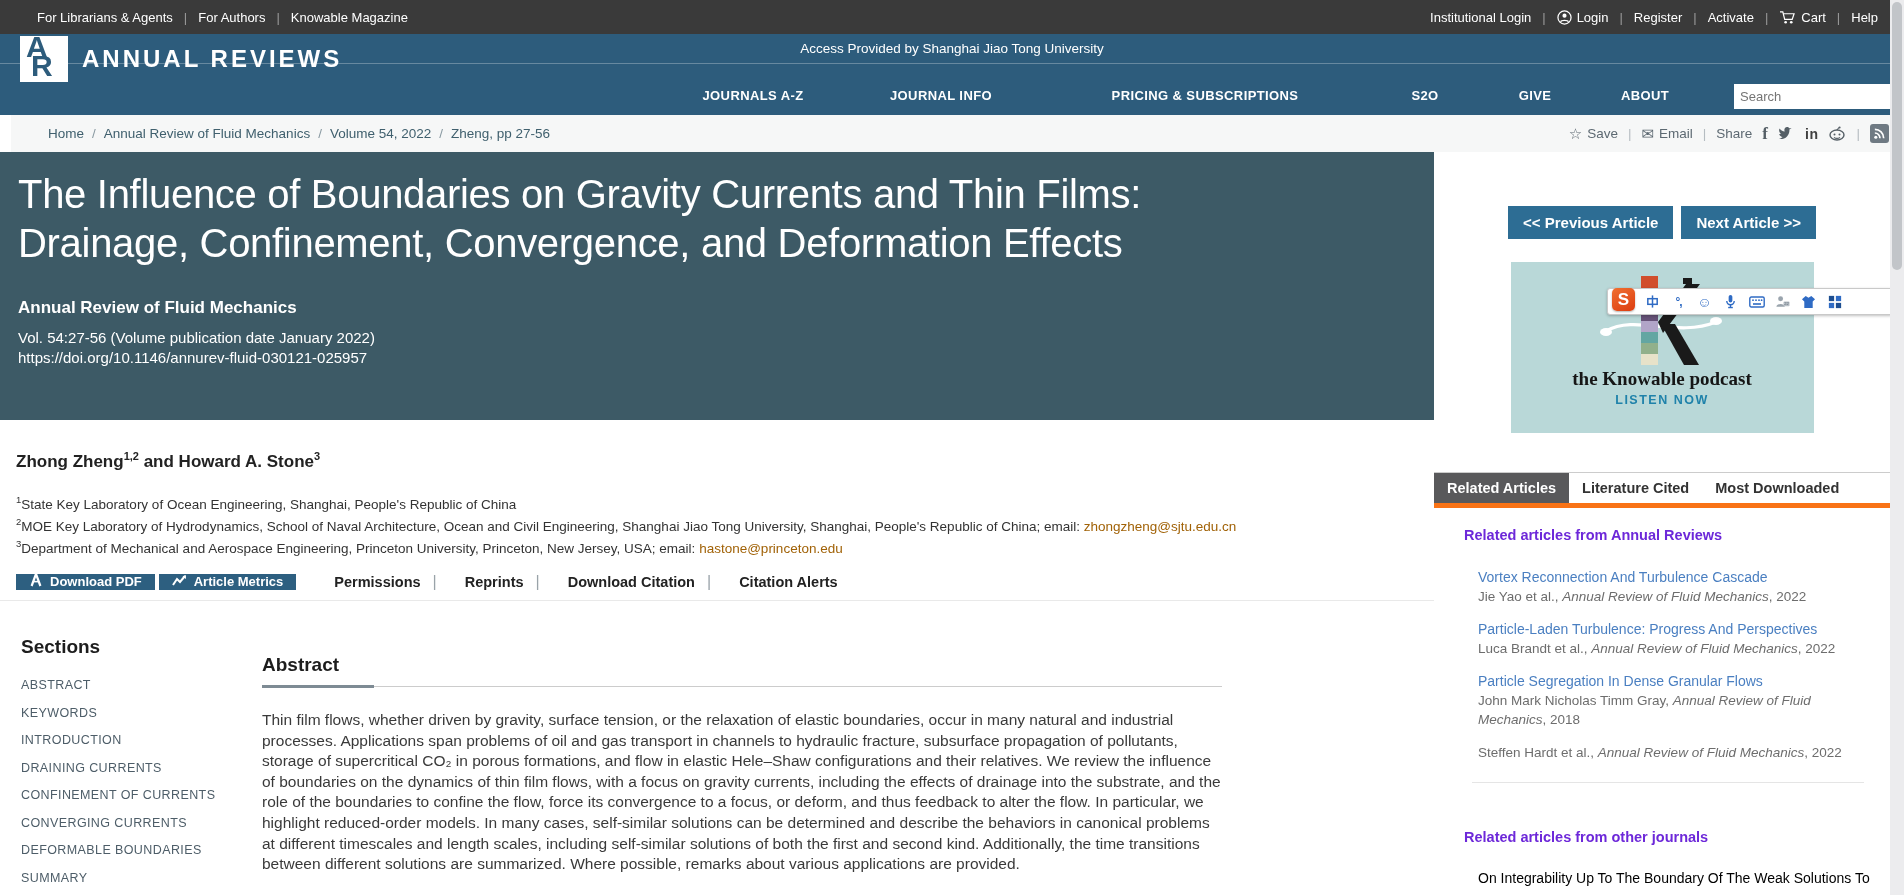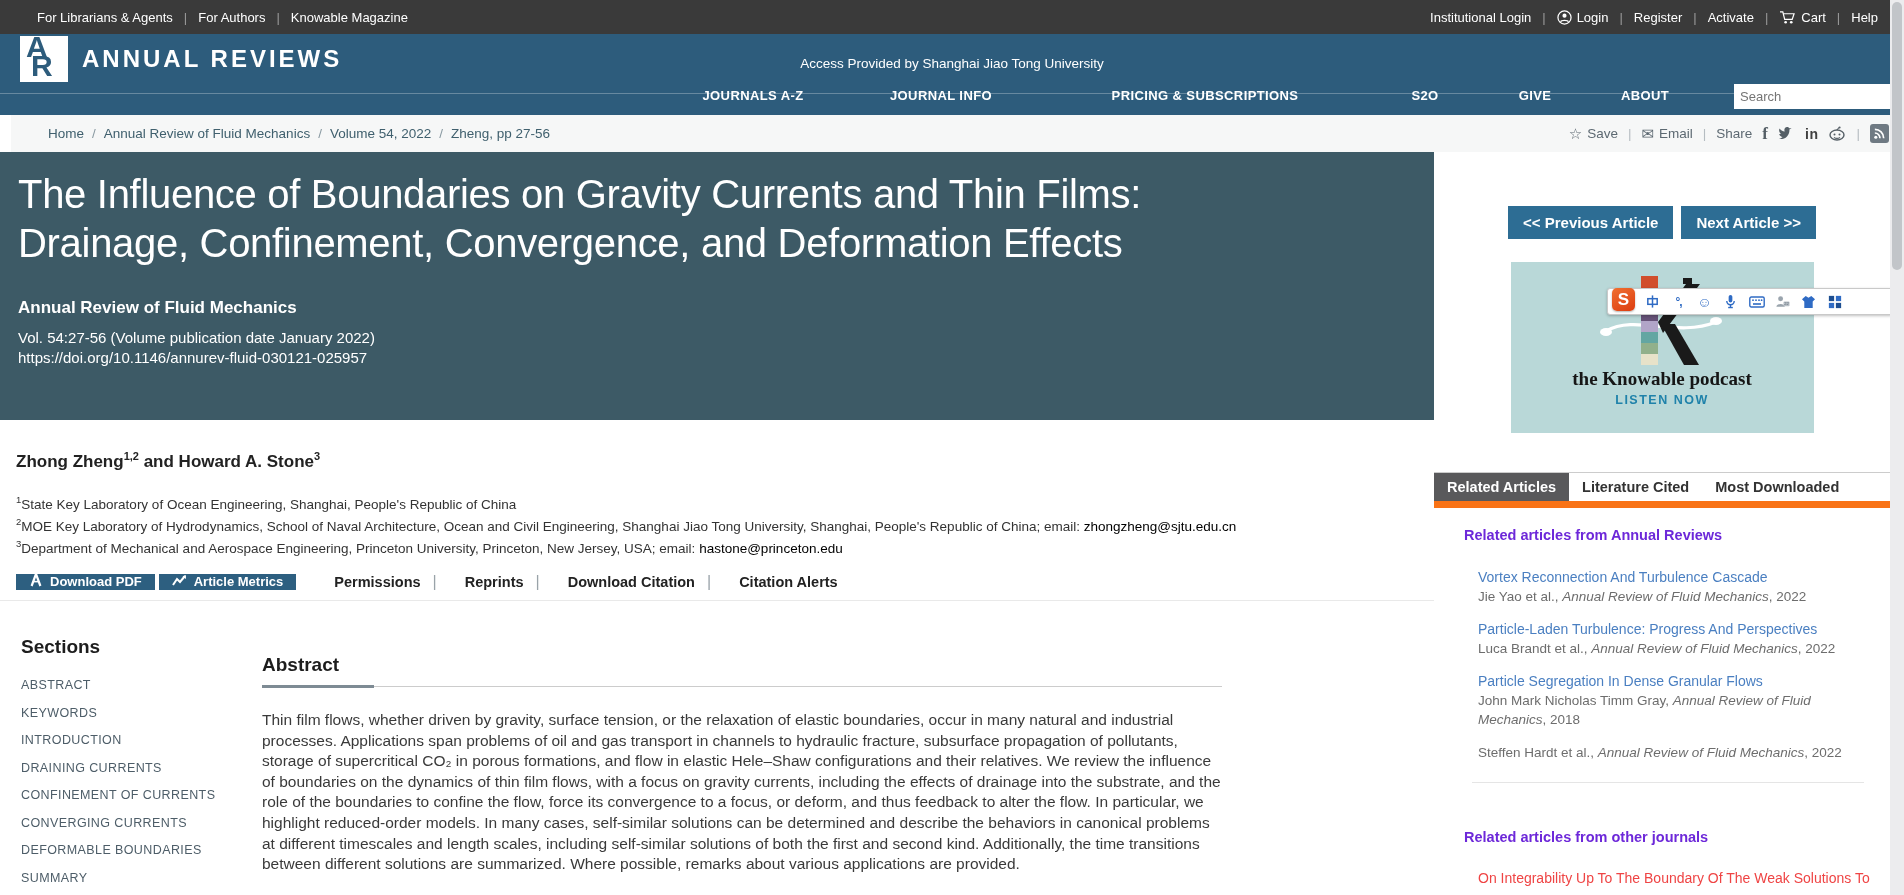--- a/index.html
+++ b/index.html
@@ -11,21 +11,21 @@
   .topbar { position:absolute; top:0; left:0; width:1904px; height:34px; background:#3a3a3a;
             color:#fff; display:flex; align-items:center; justify-content:space-between;
             padding:0 26px 0 37px; font-size:13px; }
   .topbar-left, .topbar-right { display:flex; align-items:center; gap:11px; }
   .tb-link { color:#fff; cursor:pointer; white-space:nowrap; display:flex; align-items:center; gap:5px;}
   .tb-sep { color:#9a9a9a; }
   .tb-ico svg { display:block; }
 
   
   .header { position:absolute; top:34px; left:0; width:1904px; height:81px; background:#2d5c7c; }
-  .access-row { height:60px; border-bottom:1px solid rgba(255,255,255,0.28); display:flex;
+  .access-row { height:30px; border-bottom:1px solid rgba(255,255,255,0.28); display:flex;
                 align-items:center; justify-content:center; color:#fff; font-size:13.5px; }
   .logo-wrap { position:absolute; left:20px; top:36px; display:flex; align-items:center; gap:14px; z-index:3; }
   .logo-box { width:48px; height:46px; background:#fff; position:relative; overflow:hidden; }
   .logo-box span { position:absolute; color:#2d5c7c; font-weight:bold; font-size:30px; line-height:1; }
   .logo-a { left:6px; top:-4px; }
   .logo-r { left:11px; top:15px; }
   .brand { color:#fff; font-size:24px; font-weight:bold; letter-spacing:3px; white-space:nowrap; }
   .nav-item { position:absolute; top:88px; transform:translateX(-50%); color:#fff; font-size:13px;
               font-weight:bold; letter-spacing:0.4px; white-space:nowrap; cursor:pointer; z-index:3;}
   .search-box { position:absolute; left:1734px; top:84px; width:156px; height:25px; background:#fff;
@@ -58,21 +58,21 @@
   .hero-doi { margin-top:3px; font-size:15px; }
 
   
   .authors-block { position:absolute; top:420px; left:0; width:1434px; height:180px; background:#fff;
                    padding:17px 0 0 16px; }
   .author-line { font-size:17px; font-weight:bold; color:#222;margin-top:13px; }
   .author-line sup { font-size:11px; }
   .affils { margin-top:19px; }
   .affil { font-size:13.5px; color:#333; line-height:17.5px; }
   .affil sup { font-size:9.5px; }
-  .email-link { color:#000000; cursor:pointer; }
+  .email-link { color:#a16207; cursor:pointer; }
   .actions-row { margin-top:16px; display:flex; align-items:center; gap:4px; }
   .btn-primary { height:16px; background:#2d5f80; color:#fff; border:none; font-size:13px;
                  font-weight:bold; display:flex; align-items:center; gap:7px; padding:0 13px;
                  cursor:pointer; font-family:"Liberation Sans", sans-serif; }
   .action-links { display:flex; align-items:center; gap:12px; margin-left:18px; }
   .alink { font-size:14.5px; font-weight:bold; color:#222; cursor:pointer;margin-left:16px; }
   .alink-sep { color:#9aa3a9; }
 
   .content-divider { position:absolute; top:600px; left:0; width:1434px; height:1px; background:#e9e9e9; }
 
@@ -108,37 +108,37 @@
              display:flex; align-items:center; gap:9px; padding:0 8px 0 4px; z-index:6; }
   .ime-logo { width:23px; height:23px; margin-top:-4px; background:#e8541d;
               background:linear-gradient(150deg,#f07030,#dc3c10); border-radius:5px; color:#fff;
               font-weight:bold; font-size:17px; display:flex; align-items:center; justify-content:center;
               cursor:pointer; box-shadow:0 1px 2px rgba(0,0,0,0.3); }
   .ime-ico { display:flex; align-items:center; justify-content:center; width:17px; height:17px;
              cursor:pointer; color:#2f6bc4; font-size:14px; line-height:1; }
   .ime-punct { font-weight:bold; font-size:12px; letter-spacing:-1px; }
 
   
-  .tabs-row { margin-top:39px; border-top:1px solid #ccc; border-bottom:7px solid #f97316;
+  .tabs-row { margin-top:39px; border-top:1px solid #ccc; border-bottom:5px solid #f97316;
               display:flex; align-items:stretch; height:36px; }
   .tab { font-size:14.5px; font-weight:bold; color:#333; padding:0 13px; display:flex;
          align-items:center; cursor:pointer; white-space:nowrap; }
   .tab.active { background:#59595b; color:#fff; }
 
   
   .related-wrap { padding:18px 20px 0 30px; }
   .related-heading { font-size:14.5px; font-weight:bold; color:#6d28d9; }
   .related-list { margin-top:24px; width:392px; margin-left:14px; }
   .related-item { margin-bottom:14px; }
   .rel-title { font-size:14px; color:#4a7fc1; line-height:19px; cursor:pointer; }
   .rel-meta { font-size:13.5px; color:#6d6d6d; line-height:19px; }
   .rel-journal { font-style:italic; }
   .related-sep { margin:20px 0 0 0; width:392px; height:1px; background:#e5e5e5; margin-left:8px; }
   .related-heading.other { display:block; margin-top:46px; }
-  .related-other-title { margin:24px 0 0 14px; width:392px; font-size:14px; color:#ef4444;
+  .related-other-title { margin:24px 0 0 14px; width:392px; font-size:14px; color:#000000;
                          line-height:19px; cursor:pointer; white-space:nowrap; overflow:hidden; }
 
   
   .scrollbar { position:absolute; right:0; top:0; width:14px; height:895px; background:#ececee; z-index:10; }
   .scroll-thumb { position:absolute; left:2px; top:2px; width:10px; height:268px; background:#c2c5c9;
                   border-radius:5px; cursor:pointer; }
 </style>
 </head>
 <body>
 

